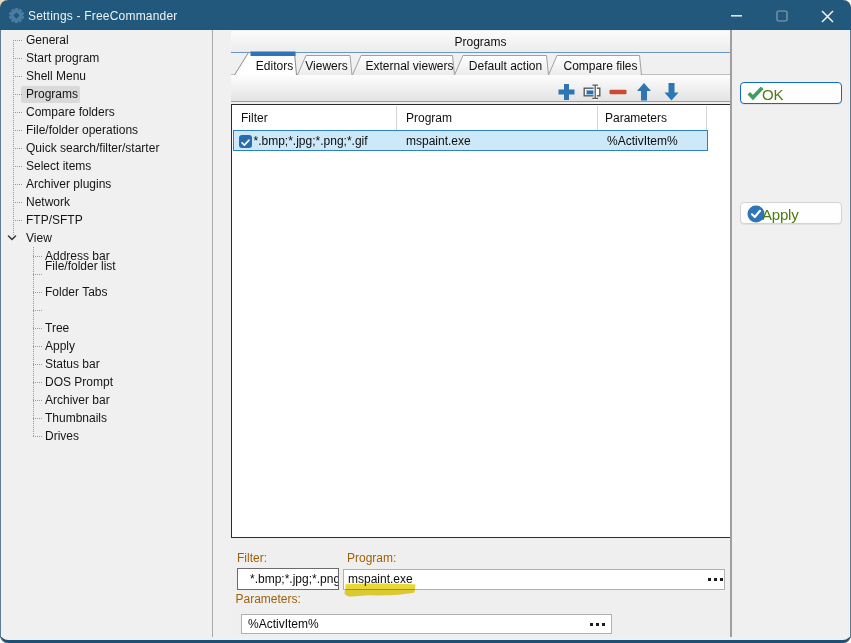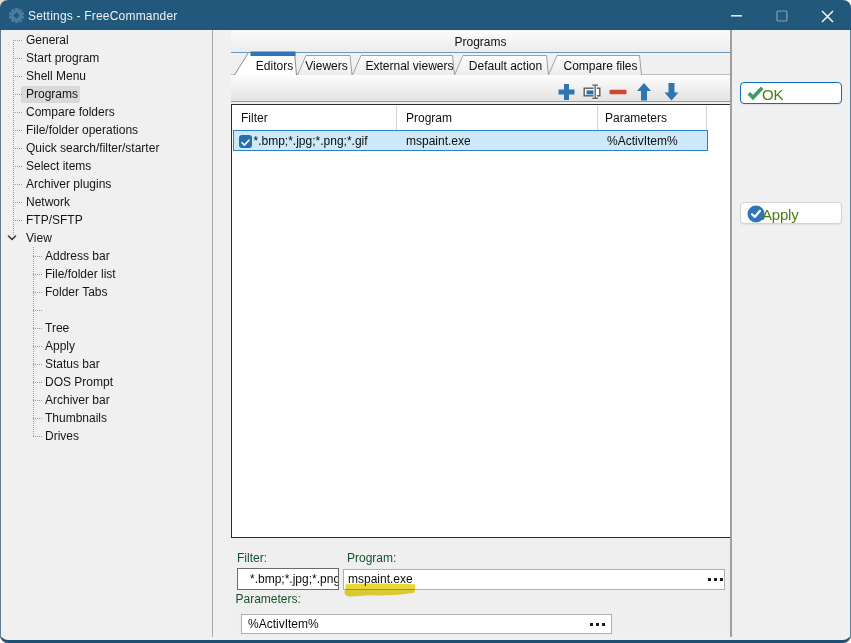--- a/index.html
+++ b/index.html
@@ -18,21 +18,21 @@
 #tabstrip{position:absolute;left:231px;top:53px;width:499px;height:22px}
 #toolbar{position:absolute;left:231px;top:75px;width:499px;height:27px;background:linear-gradient(#fdfdfd,#e3e3e3);border-bottom:1px solid #9c9c9c}
 #table{position:absolute;left:231px;top:104px;width:500px;height:434px;background:#fff;border:1px solid #2b2b2b}
 .colsep{position:absolute;top:1px;width:1px;height:24px;background:#d4d4d4}
 .th{position:absolute;top:5.5px;font-size:12px;color:#101010}
 #selrow{position:absolute;left:1px;top:25px;width:475px;height:21px;background:#cde8f8;border:1px solid #2e80c4}
 .td{position:absolute;top:2.5px;font-size:12px;color:#0c0c0c}
 #cb{position:absolute;left:5px;top:3.5px;width:13px;height:13px;border-radius:3px;background:#2a6dad}
 
 #form{position:absolute;left:231px;top:538px;width:499px;height:99px;background:#efefef}
-.lbl{position:absolute;font-size:12px;color:#14532d}
+.lbl{position:absolute;font-size:12px;color:#a16207}
 .inp{position:absolute;background:#fff;font-size:12px;color:#0c0c0c;white-space:nowrap;overflow:hidden}
 .dots i{position:absolute;width:3px;height:3px;background:#1b1b1b}
 
 #rpanel{position:absolute;left:731px;top:30px;width:119px;height:607px;background:#f0f0f0}
 .btn{position:absolute;left:740px;width:102px;height:22px;background:#fefefe;border:1px solid #d3d3d3;border-radius:4px;box-shadow:0 1px 1px rgba(0,0,0,.06)}
 .btn span{position:absolute;left:21px;width:80px;text-align:left;top:3.5px;font-size:15px;color:#4d7c0f;letter-spacing:-0.2px}
 .btn svg{position:absolute;left:9px;top:3px}
 </style></head><body>
 <div id="beige"></div>
 <div id="win">
@@ -77,21 +77,21 @@
     <div class="ti" style="left:25px;top:164px">Network</div>
     <div class="hd" style="left:12px;top:190px"></div>
     <div class="ti" style="left:25px;top:182px">FTP/SFTP</div>
     <svg class="chev" style="position:absolute;left:6px;top:204px" width="10" height="8">
         <path d="M1.5,2 L5,5.5 L8.5,2" stroke="#3c3c3c" stroke-width="1.6" fill="none" stroke-linecap="round" stroke-linejoin="round"></path>
       </svg>
     <div class="ti" style="left:25px;top:200px">View</div>
     <div class="hd" style="left:31.5px;top:226px"></div>
     <div class="ti" style="left:44px;top:218px">Address bar</div>
     <div class="hd" style="left:31.5px;top:244px"></div>
-    <div class="ti" style="left:44px;top:236px">File/folder list</div>
+    <div class="ti" style="left:44px;top:228px">File/folder list</div>
     <div class="hd" style="left:31.5px;top:262px"></div>
     <div class="ti" style="left:44px;top:254px">Folder Tabs</div>
     <div class="hd" style="left:31.5px;top:280px"></div>
     <div class="hd" style="left:31.5px;top:298px"></div>
     <div class="ti" style="left:44px;top:290px">Tree</div>
     <div class="hd" style="left:31.5px;top:316px"></div>
     <div class="ti" style="left:44px;top:308px">Apply</div>
     <div class="hd" style="left:31.5px;top:334px"></div>
     <div class="ti" style="left:44px;top:326px">Status bar</div>
     <div class="hd" style="left:31.5px;top:352px"></div>

